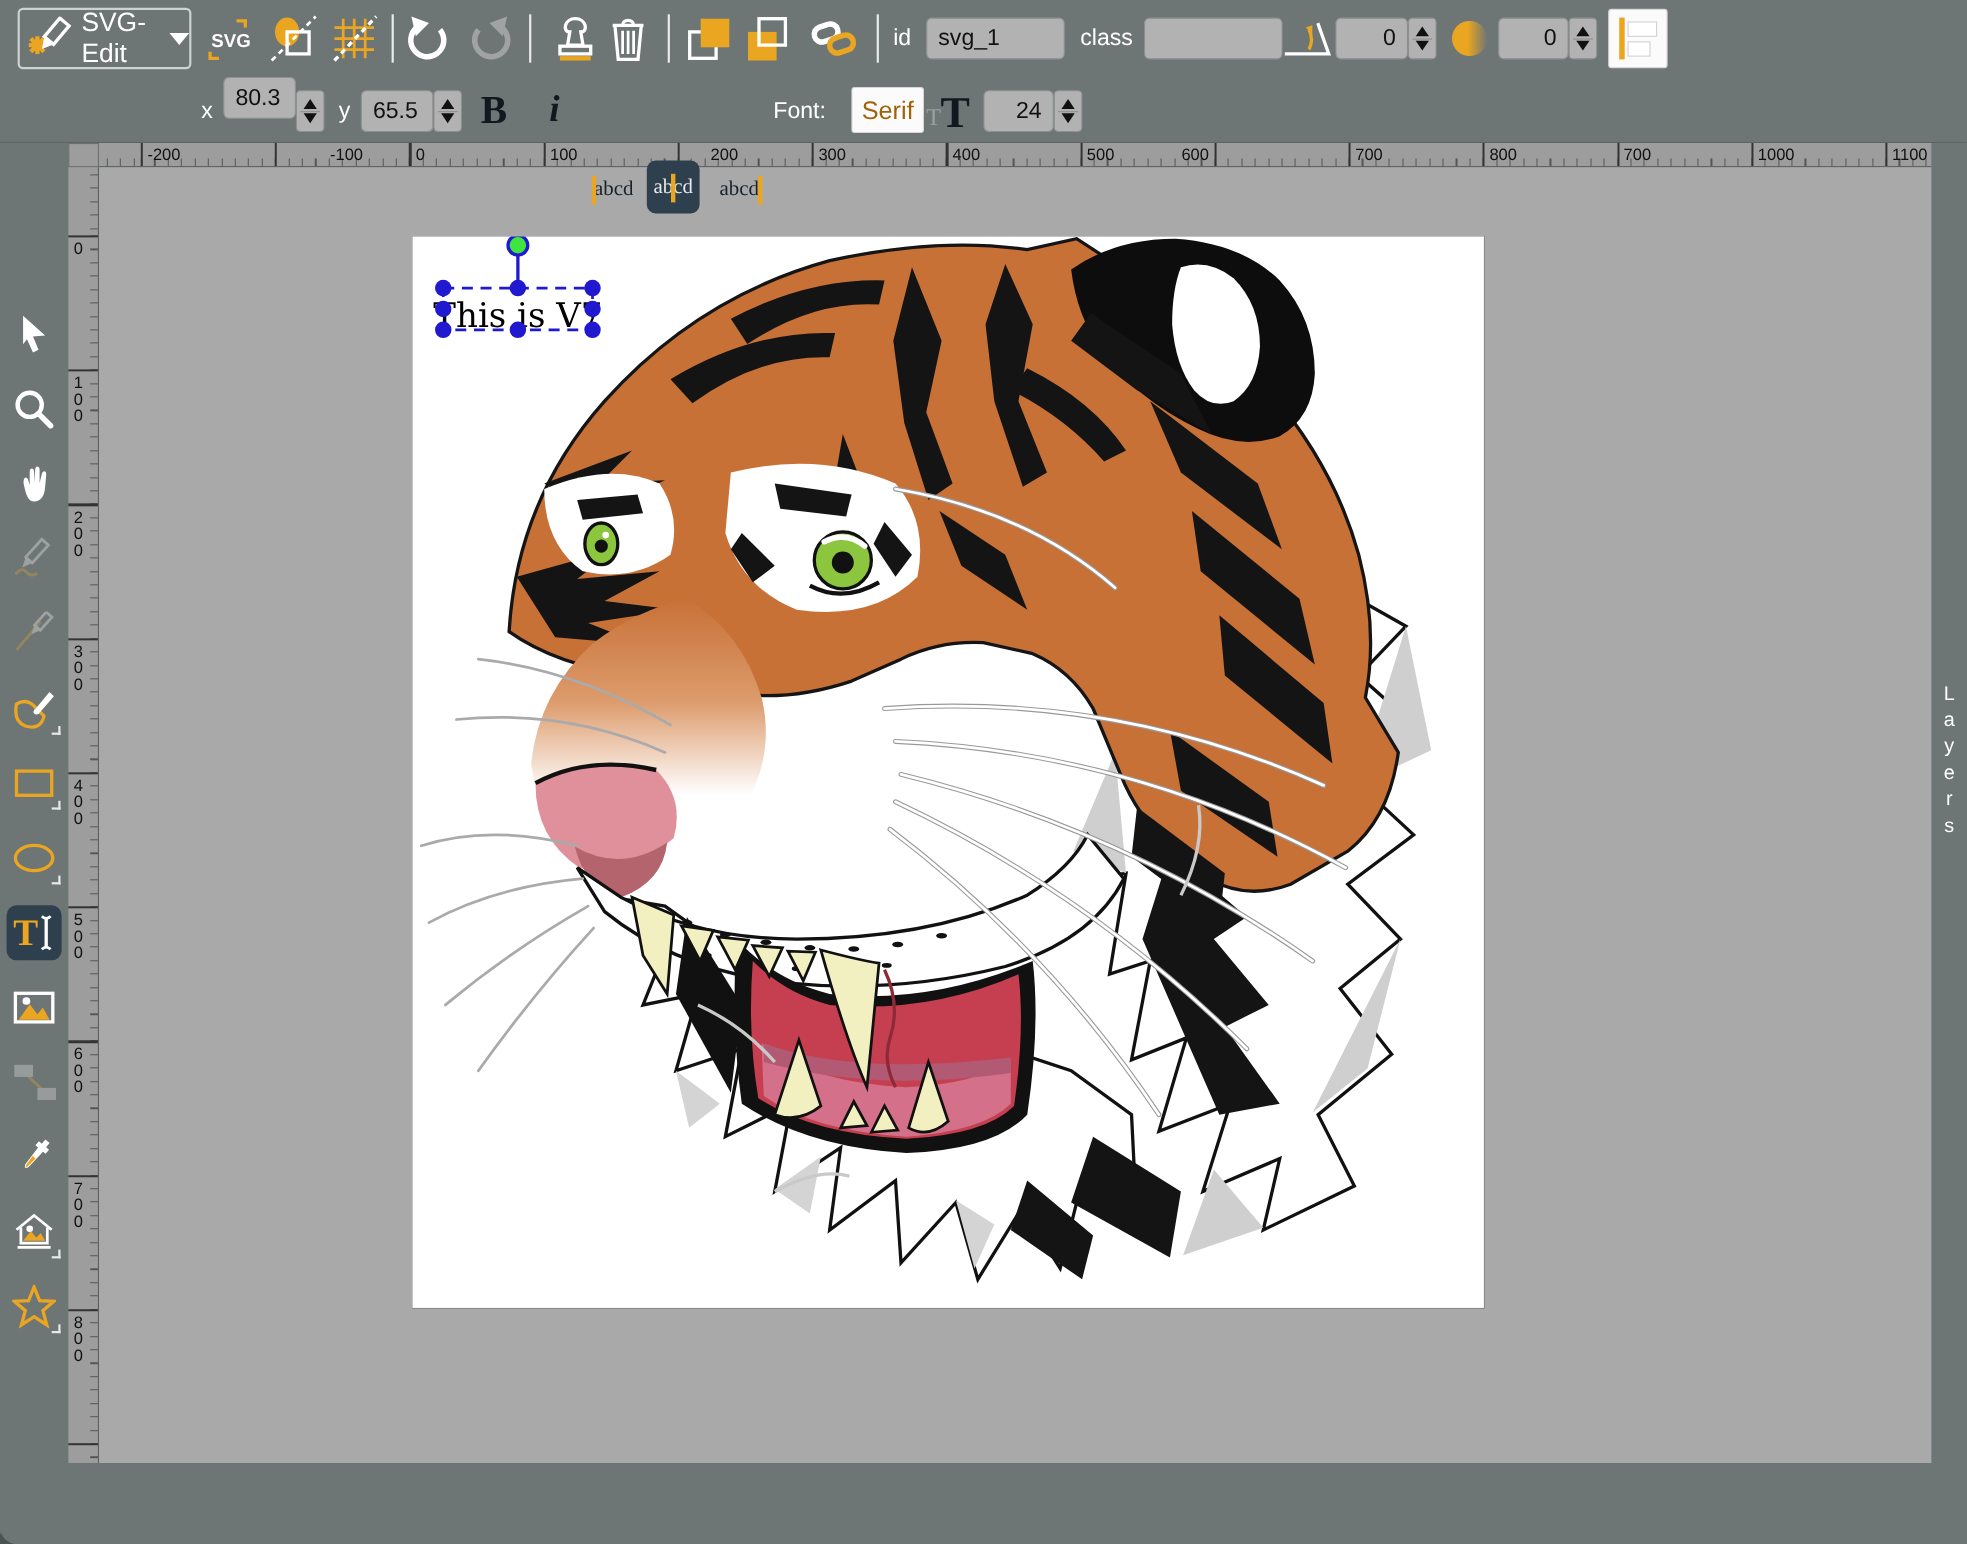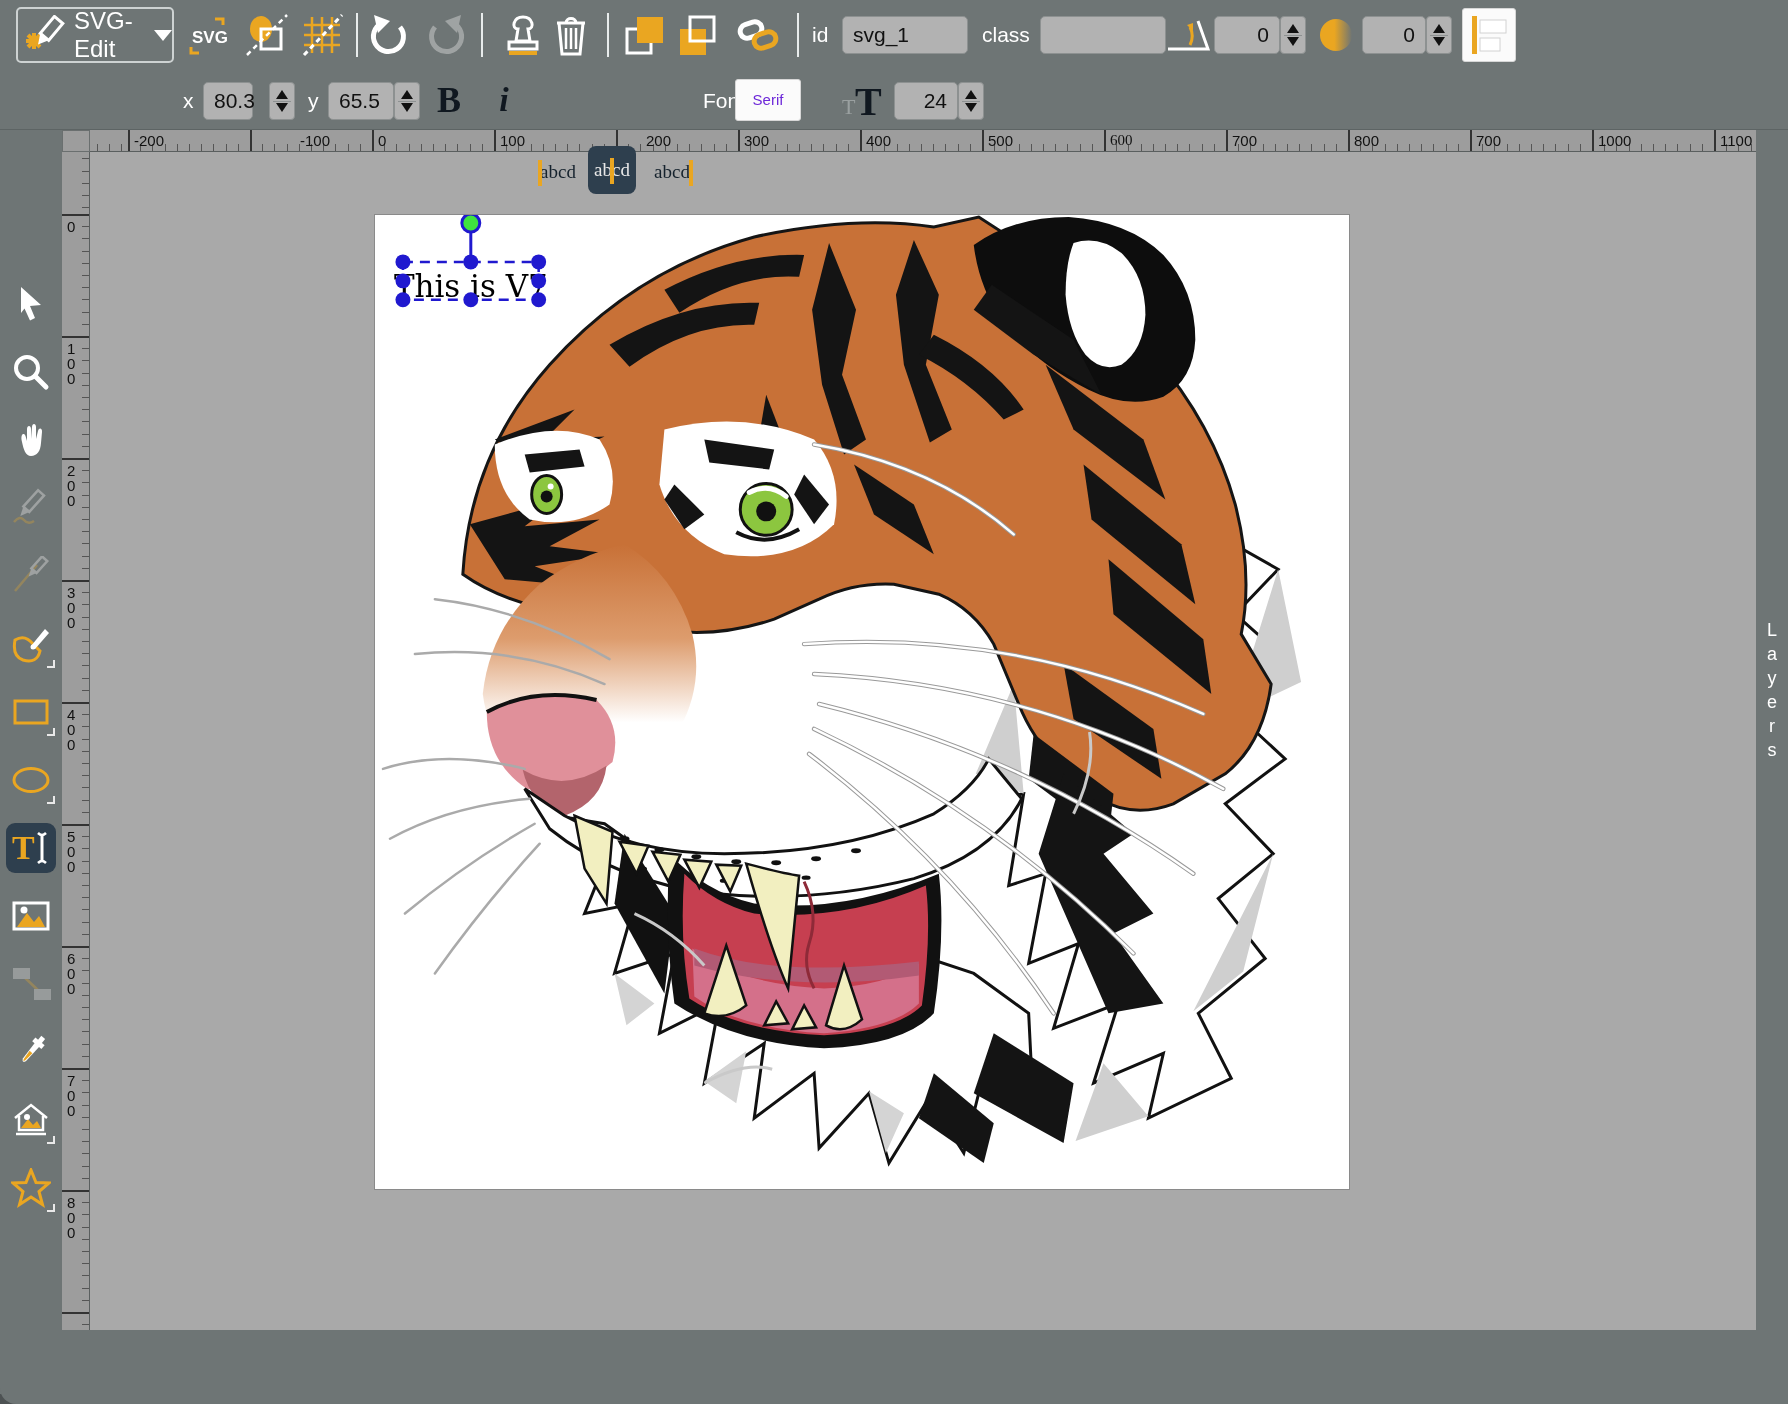--- a/index.html
+++ b/index.html
@@ -212,21 +212,21 @@
     <svg width="52" height="52" viewBox="0 0 52 52">
         <rect x="9" y="7" width="5" height="38" fill="#eaa621"></rect>
     <rect x="17" y="11" width="26" height="13" fill="#fff" stroke="#d2d2d2"></rect>
     <rect x="17" y="29" width="20" height="13" fill="#fff" stroke="#d2d2d2"></rect>
       </svg>
     </div>
 </div>
 
 <div id="row2" class="abs">
   <span class="abs wlabel" style="left:183px; top:12px">x</span>
-  <div class="abs field" style="left:203px; top:12px; width:50px; height:38px">80.3</div>
+  <div class="abs field" style="left:203px; top:0; width:66px; height:38px">80.3</div>
   <div class="abs spin" style="left:269px; top:12px">
       <span class="up"></span>
       <span class="dn"></span>
       <span class="mid"></span>
     </div>
 
   <span class="abs wlabel" style="left:308px; top:12px">y</span>
   <div class="abs field" style="left:328px; top:12px; width:66px; height:38px">65.5</div>
   <div class="abs spin" style="left:394px; top:12px">
       <span class="up"></span>
@@ -241,21 +241,21 @@
     <span class="bar" style="left:4px"></span>
     <span>abcd</span></div>
   <div class="abs anchor-btn darksel" style="left:588px; top:76px; height:48px; line-height:48px; color:#e8e8e8">
     <span class="bar" style="left:22px; top:12px"></span>
     <span>abcd</span></div>
   <div class="abs anchor-btn" style="left:648px">
     <span class="bar" style="right:3px"></span>
     <span>abcd</span></div>
 
   <span class="abs wlabel" style="left:703px; top:12px">Font:</span>
-  <div class="abs whitebtn" style="left:735px; top:9px; width:66px; height:42px; font-size:15px; color:#6d28d9; text-align:center; line-height:40px">Serif</div>
+  <div class="abs whitebtn" style="left:774px; top:9px; width:66px; height:42px; font-size:23px; color:#a16207; text-align:center; line-height:40px">Serif</div>
 
   <div class="abs" style="left:842px; top:8px; width:48px; height:46px">
     <span style="position:absolute; left:0; bottom:4px; font-family:'Liberation Serif',serif; font-size:22px; color:#9aa0a0">T</span>
     <span style="position:absolute; left:13px; top:0; font-family:'Liberation Serif',serif; font-weight:bold; font-size:40px; color:#101820">T</span>
   </div>
   <div class="abs field center" style="left:894px; top:12px; width:64px; height:38px">24</div>
   <div class="abs spin" style="left:958px; top:12px">
       <span class="up"></span>
       <span class="dn"></span>
       <span class="mid"></span>
@@ -374,21 +374,21 @@
 <div id="corner-box" class="abs"></div>
 <div id="hruler" class="abs">
     <span class="hrlabel" style="left: 44px;">-200</span>
     <span class="hrlabel" style="left: 166px; margin-left: 44px;">-100</span>
     <span class="hrlabel" style="left: 288px;">0</span>
     <span class="hrlabel" style="left: 410px;">100</span>
     <span class="hrlabel" style="left: 532px; margin-left: 24px;">200</span>
     <span class="hrlabel" style="left: 654px;">300</span>
     <span class="hrlabel" style="left: 776px;">400</span>
     <span class="hrlabel" style="left: 898px;">500</span>
-    <span class="hrlabel" style="left: 1020px; font-family: Liberation Serif, serif;">600</span>
+    <span class="hrlabel" style="left: 984px;">600</span>
     <span class="hrlabel" style="left: 1142px;">700</span>
     <span class="hrlabel" style="left: 1264px;">800</span>
     <span class="hrlabel" style="left: 1386px;">700</span>
     <span class="hrlabel" style="left: 1508px;">1000</span>
     <span class="hrlabel" style="left: 1630px;">1100</span>
   </div>
 <div id="vruler" class="abs">
     <span class="vrlabel" style="top: 67px;">0</span>
     <span class="vrlabel" style="top: 189px;">1
 0

